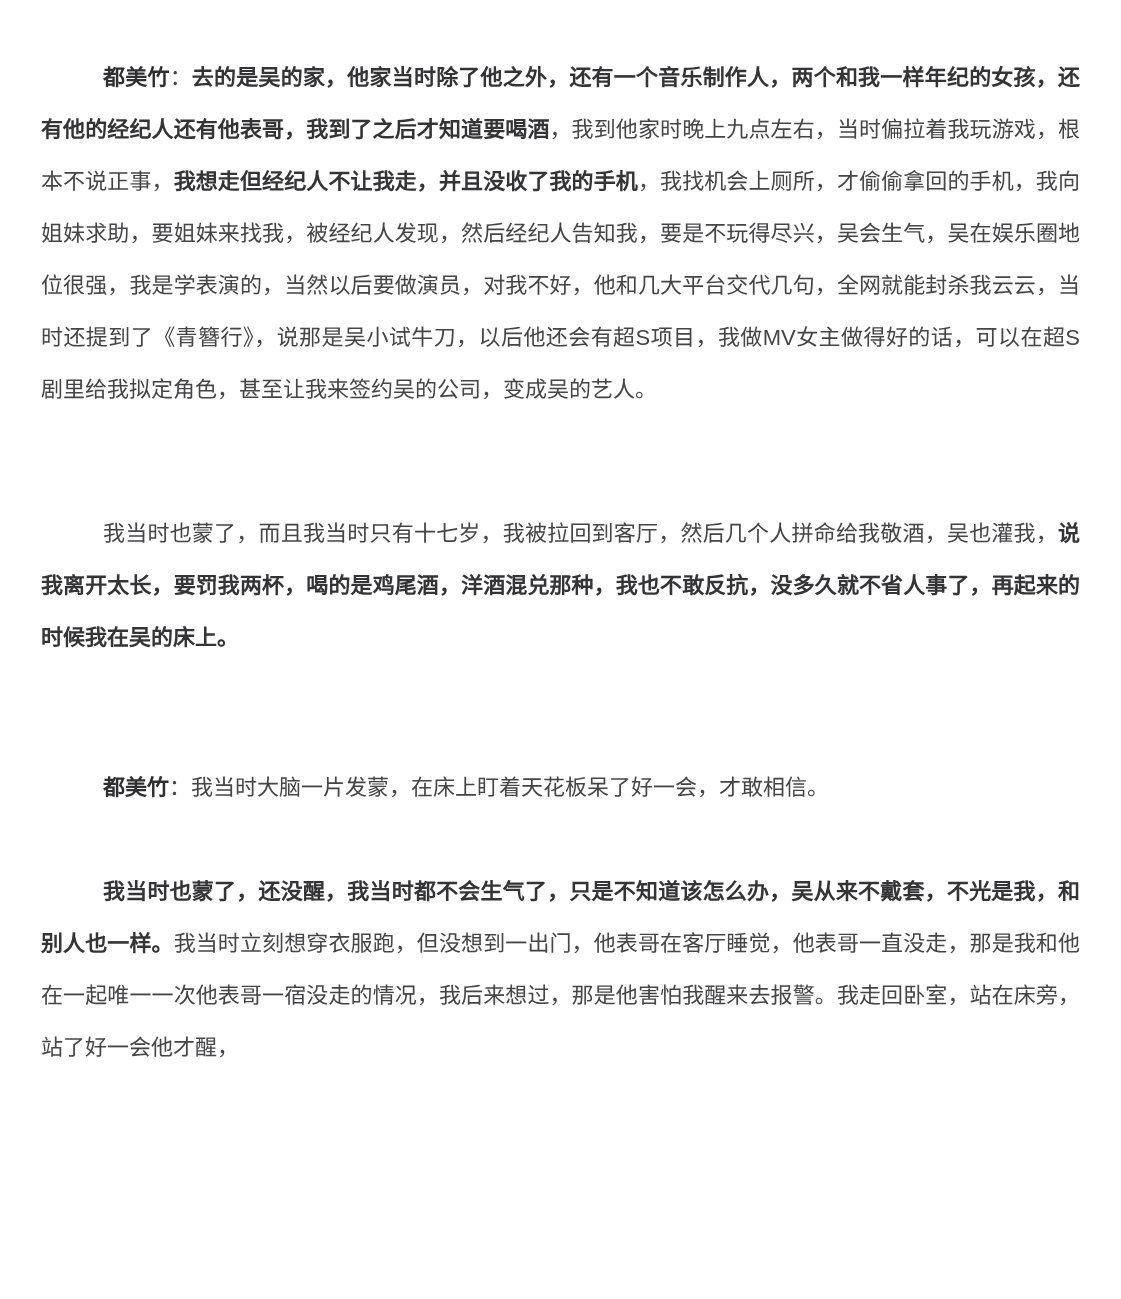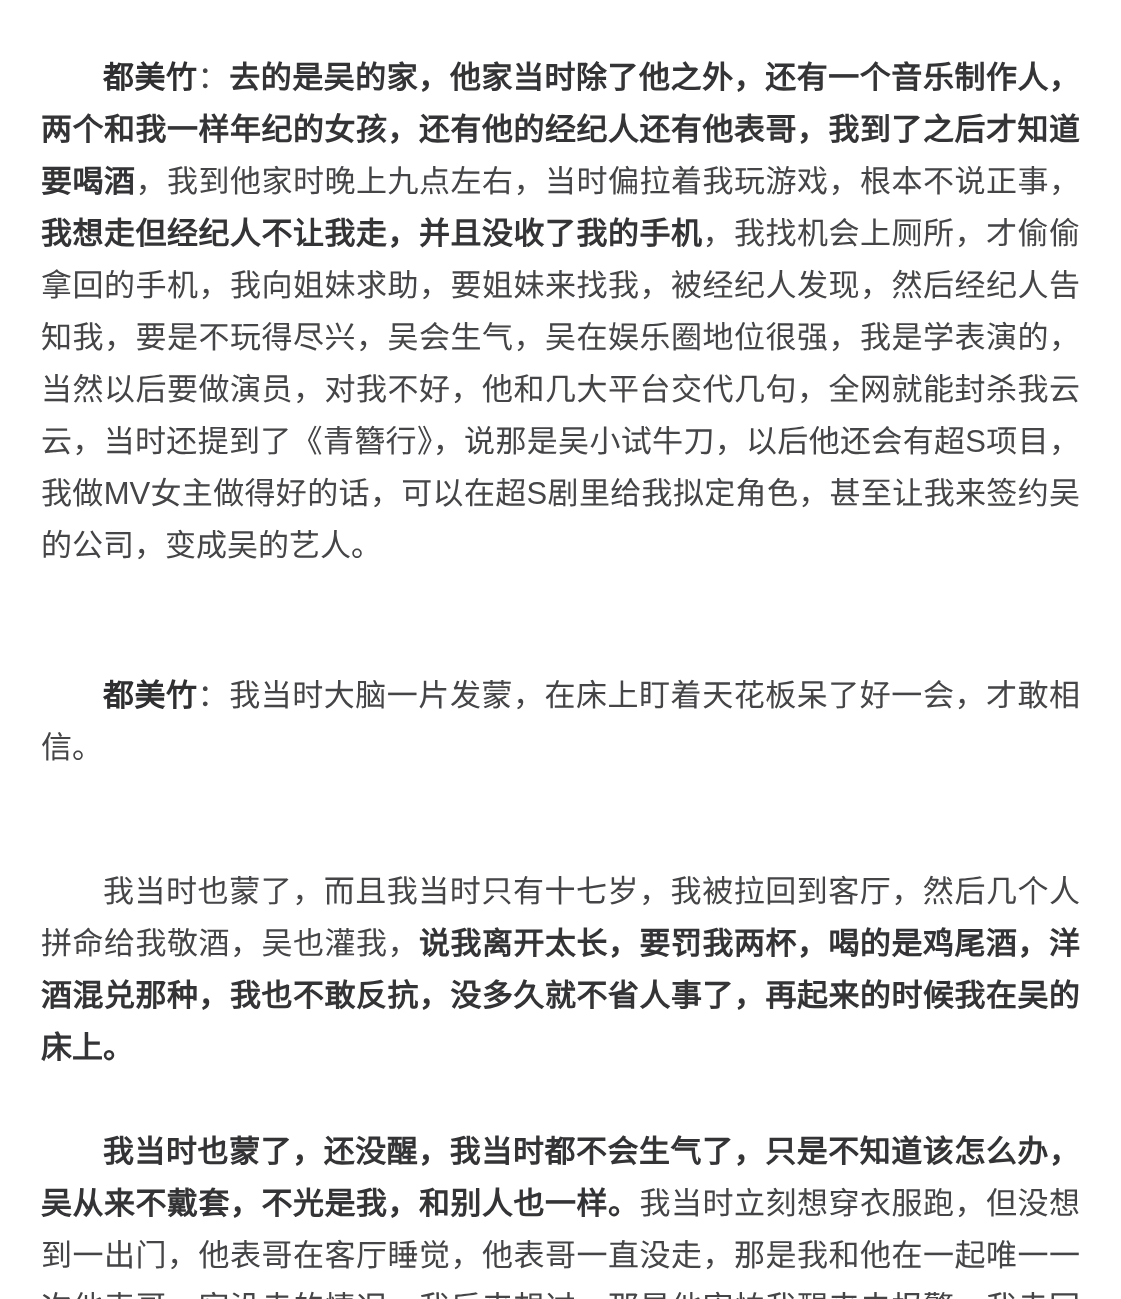--- a/index.html
+++ b/index.html
@@ -20,21 +20,21 @@
     min-height: 1299px;
     background: #ffffff;
     padding: 52px 41px 28px 41px;
   }
   .article {
     width: 1039px;
     margin: 0;
   }
   .para {
     margin: 0;
-    font-size: 31px;
+    font-size: 22px;
     line-height: 52px;
     color: #3b3b3d;
     text-align: justify;
     text-justify: inter-ideograph;
     word-break: break-all;
     letter-spacing: 0;
   }
   .para.indent {
     text-indent: 62px;
   }
@@ -67,26 +67,26 @@
 </head>
 <body>
 
 <div class="page">
   <article class="article">
 
     <p class="para indent">
       <span class="speaker">都美竹</span><span class="colon">：</span><span class="bold">去的是吴的家，他家当时除了他之外，还有一个音乐制作人，两个和我一样年纪的女孩，还有他的经纪人还有他表哥，我到了之后才知道要喝酒</span><span class="reg">，我到他家时晚上九点左右，当时偏拉着我玩游戏，根本不说正事，</span><span class="bold">我想走但经纪人不让我走，并且没收了我的手机</span><span class="reg">，我找机会上厕所，才偷偷拿回的手机，我向姐妹求助，要姐妹来找我，被经纪人发现，然后经纪人告知我，要是不玩得尽兴，吴会生气，吴在娱乐圈地位很强，我是学表演的，当然以后要做演员，对我不好，他和几大平台交代几句，全网就能封杀我云云，当时还提到了《青簪行》，说那是吴小试牛刀，以后他还会有超S项目，我做MV女主做得好的话，可以在超S剧里给我拟定角色，甚至让我来签约吴的公司，变成吴的艺人。</span>
     </p>
 
+    <p class="para indent gap-md">
+      <span class="reg">我当时也蒙了，而且我当时只有十七岁，我被拉回到客厅，然后几个人拼命给我敬酒，吴也灌我，</span><span class="bold">说我离开太长，要罚我两杯，喝的是鸡尾酒，洋酒混兑那种，我也不敢反抗，没多久就不省人事了，再起来的时候我在吴的床上。</span>
+    </p>
+
     <p class="para indent gap-lg">
       <span class="speaker">都美竹</span><span class="colon">：</span><span class="reg">我当时大脑一片发蒙，在床上盯着天花板呆了好一会，才敢相信。</span>
-    </p>
-
-    <p class="para indent gap-md">
-      <span class="reg">我当时也蒙了，而且我当时只有十七岁，我被拉回到客厅，然后几个人拼命给我敬酒，吴也灌我，</span><span class="bold">说我离开太长，要罚我两杯，喝的是鸡尾酒，洋酒混兑那种，我也不敢反抗，没多久就不省人事了，再起来的时候我在吴的床上。</span>
     </p>
 
     <p class="para indent gap-sm">
       <span class="bold">我当时也蒙了，还没醒，我当时都不会生气了，只是不知道该怎么办，吴从来不戴套，不光是我，和别人也一样。</span><span class="reg">我当时立刻想穿衣服跑，但没想到一出门，他表哥在客厅睡觉，他表哥一直没走，那是我和他在一起唯一一次他表哥一宿没走的情况，我后来想过，那是他害怕我醒来去报警。我走回卧室，站在床旁，站了好一会他才醒，</span>
     </p>
 
   </article>
 </div>
 
 </body></html>

